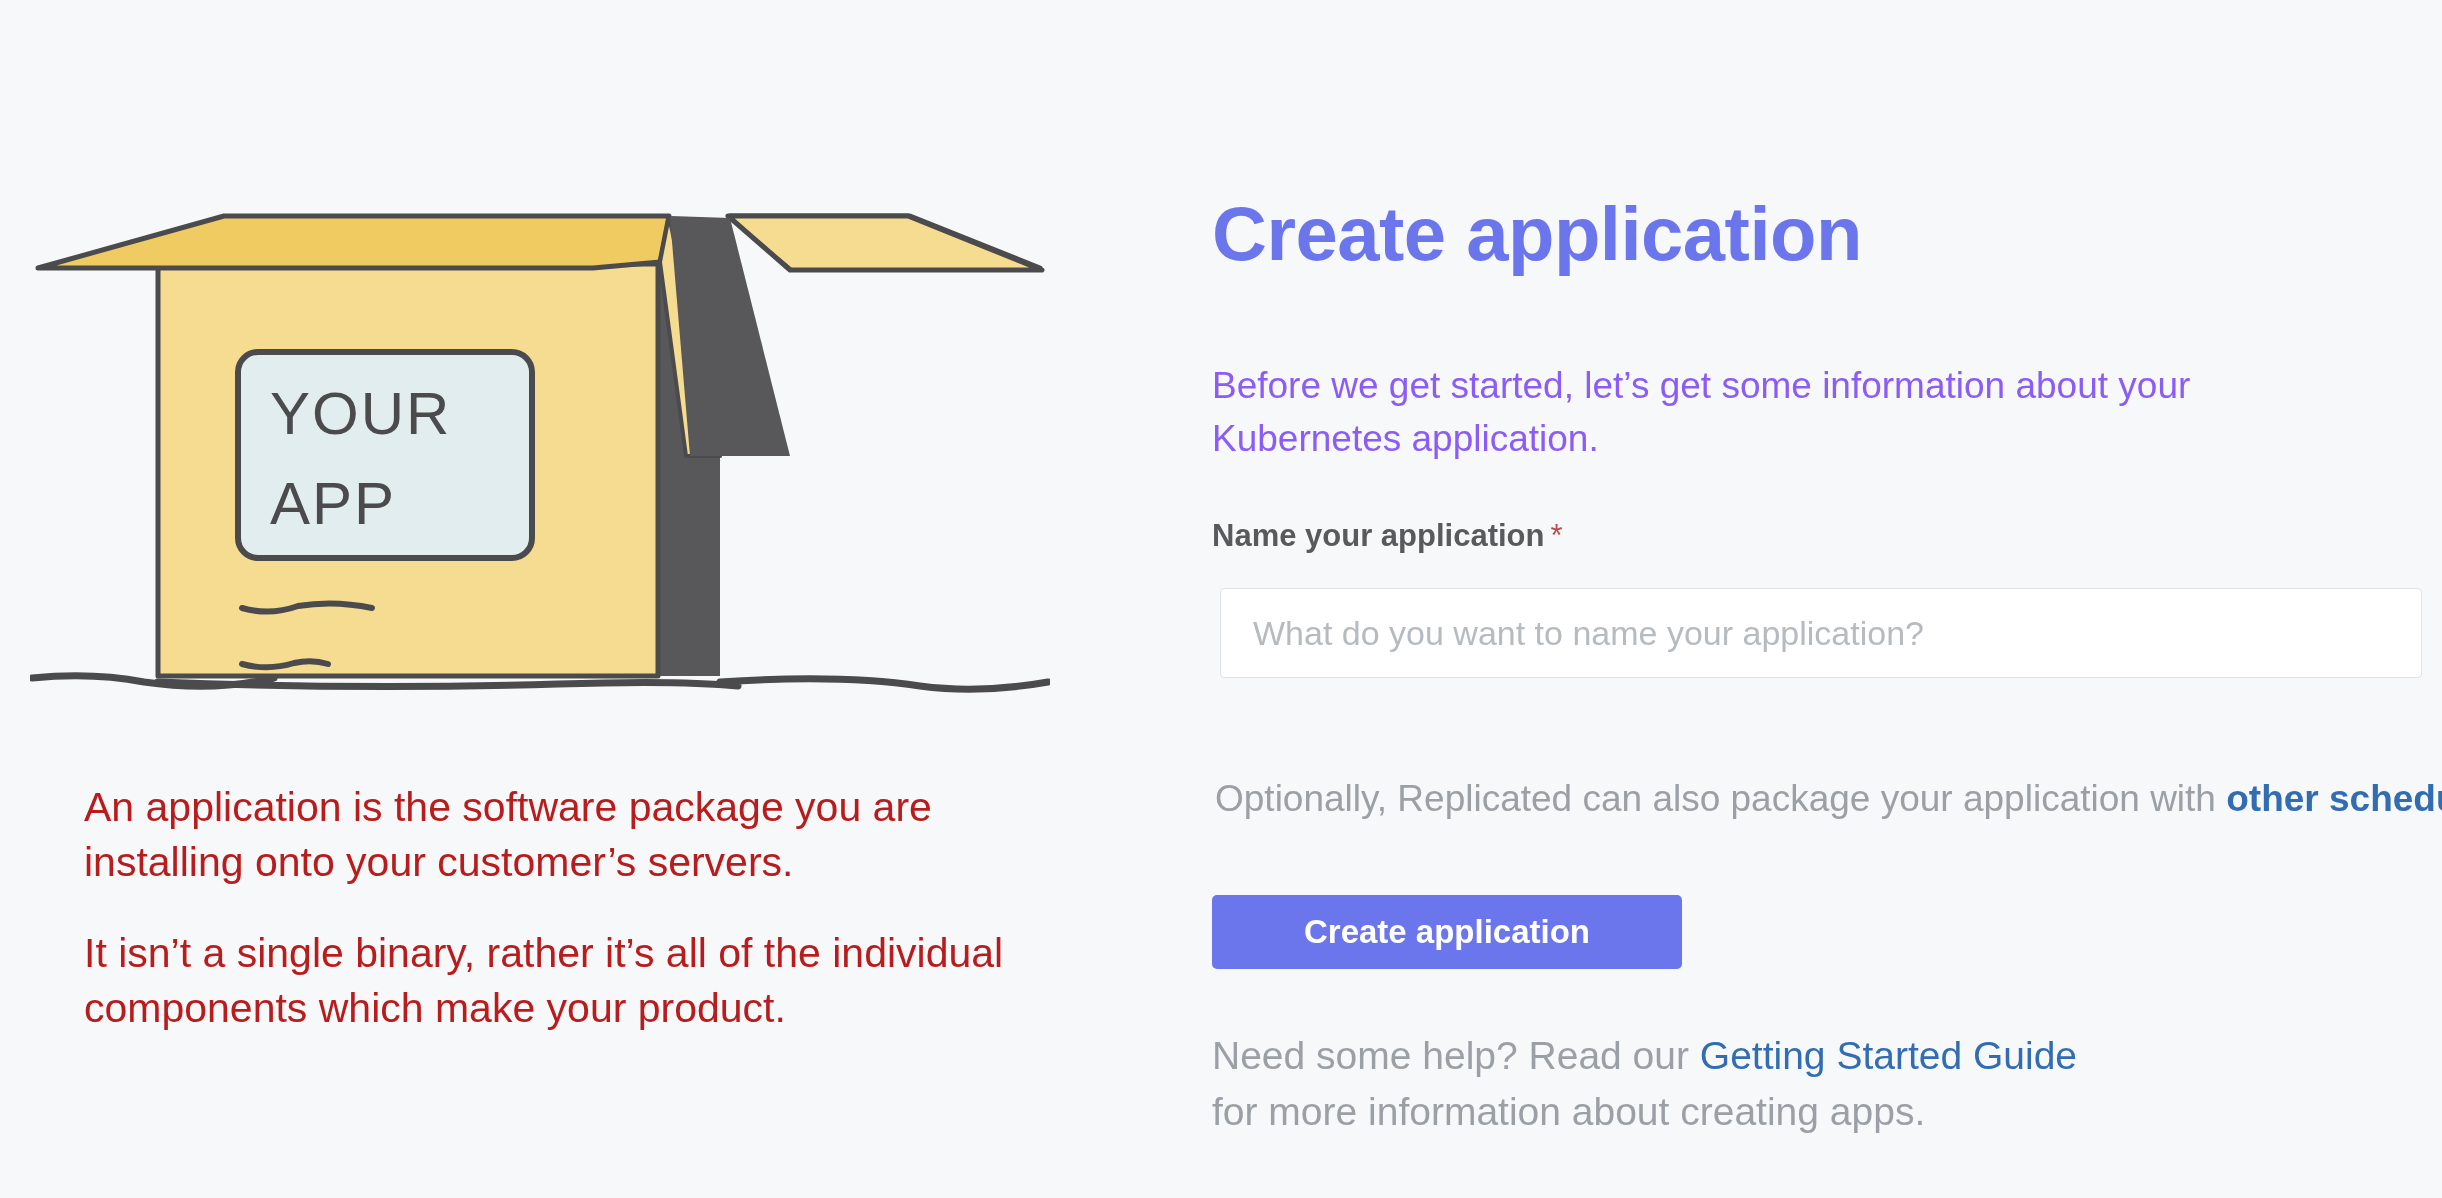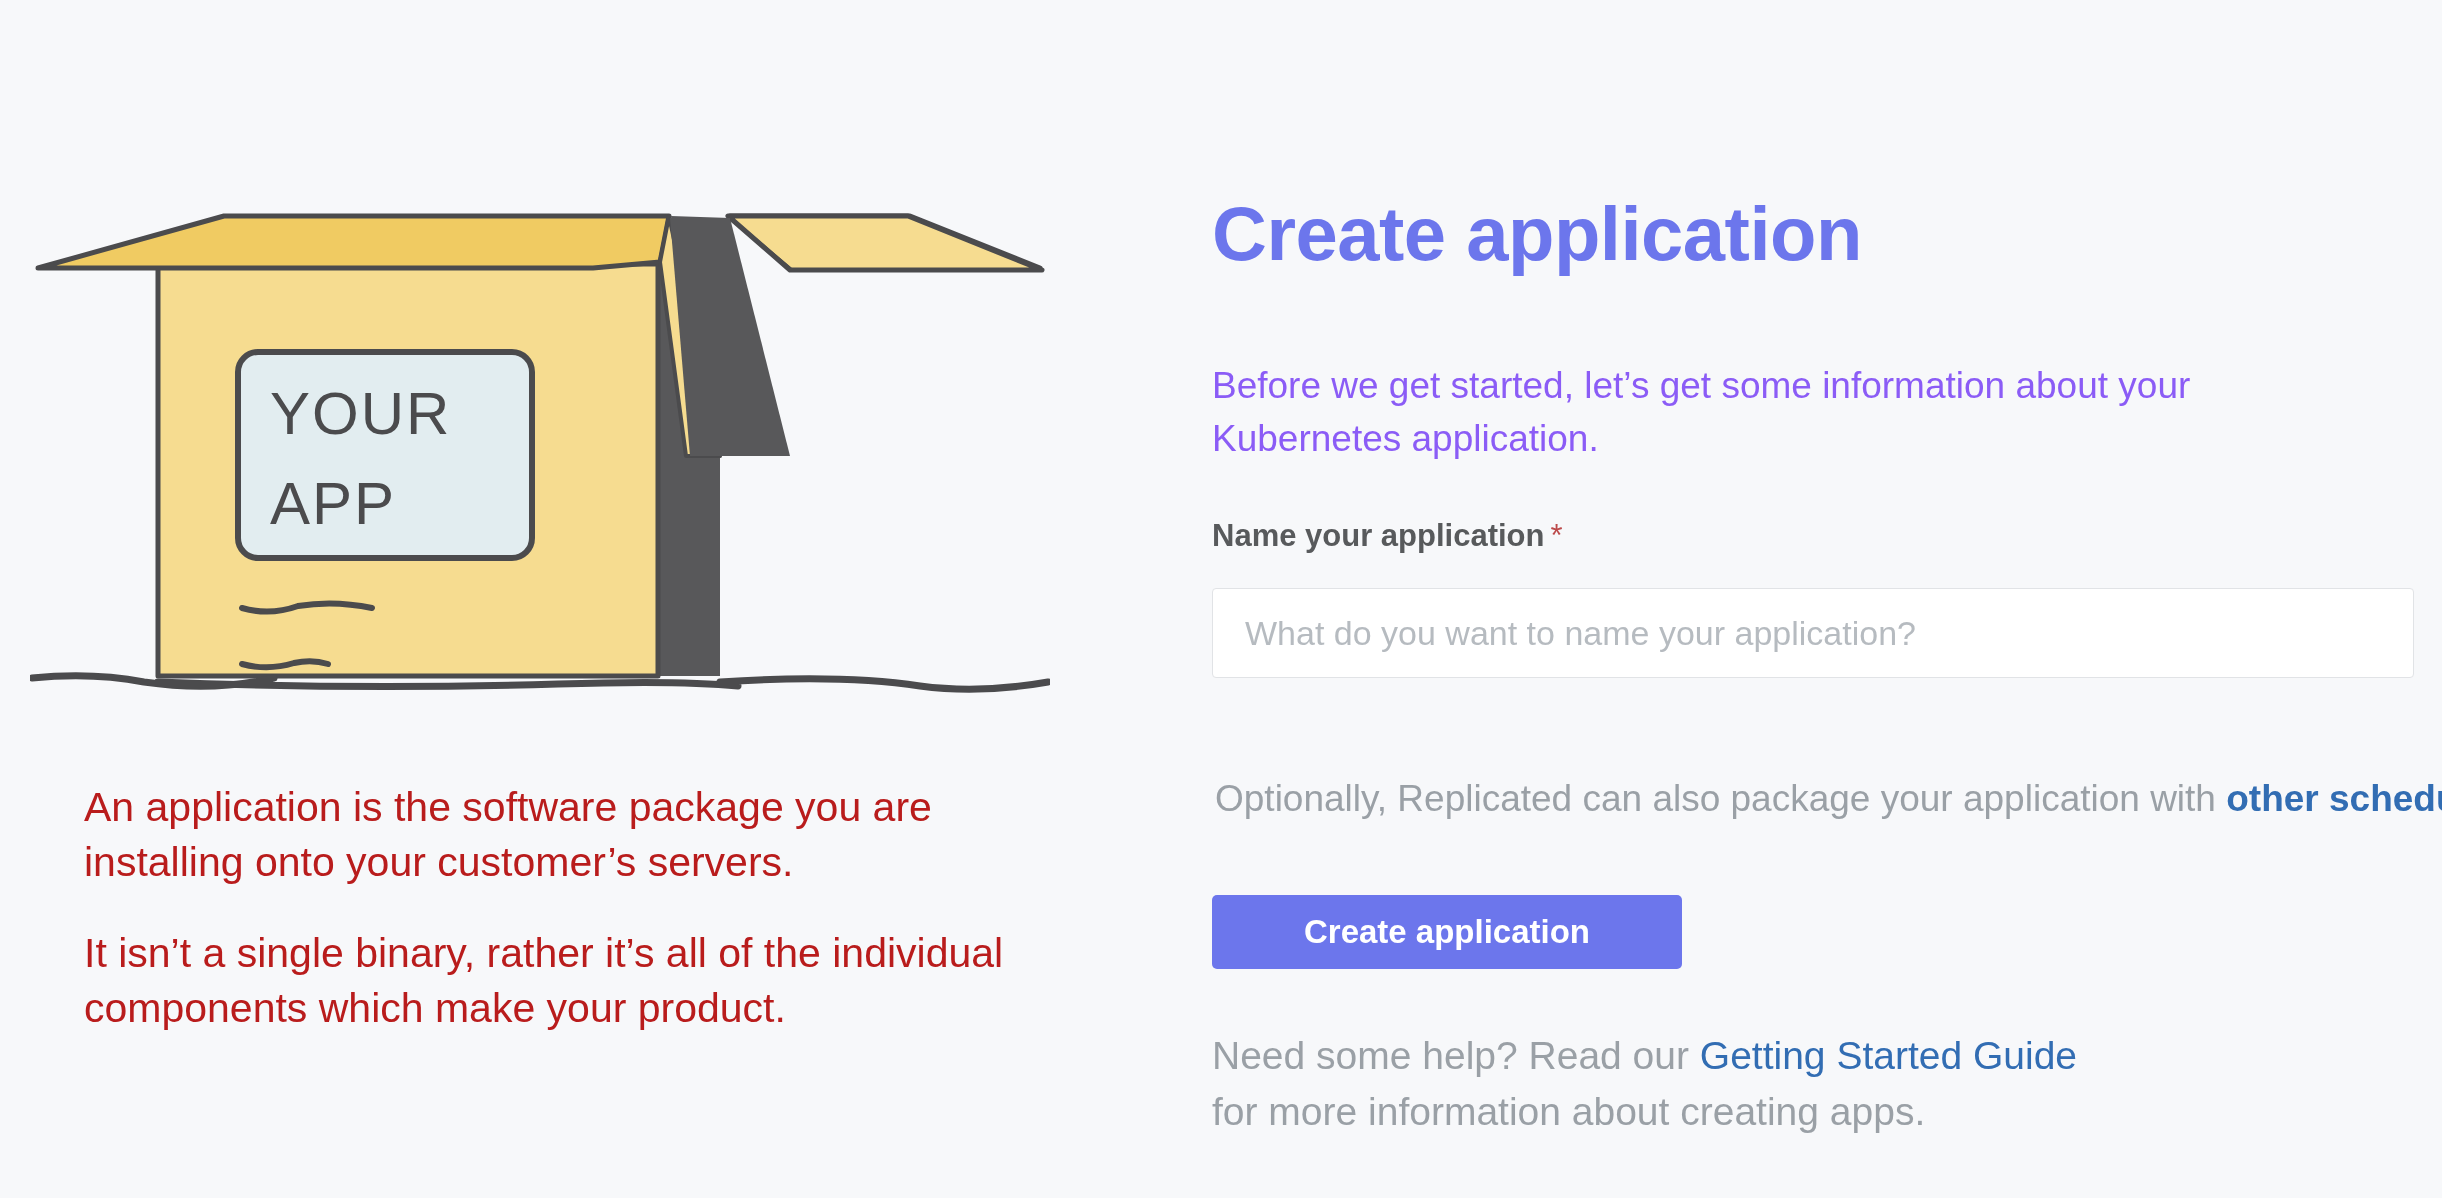--- a/index.html
+++ b/index.html
@@ -99,21 +99,21 @@
   .req-star {
     color: #bc4a4a;
     font-size: 31px;
     margin-left: 6px;
     font-weight: 400;
   }
 
   .name-input {
     position: absolute;
     top: 588px;
-    left: 0;
+    left: 8px;
     width: 1202px;
     height: 90px;
     border: 1px solid #e1e3e6;
     border-radius: 4px;
     background: #ffffff;
     font-family: "Liberation Sans", sans-serif;
     font-size: 34px;
     color: #4a4c4e;
     padding: 0 32px;
     outline: none;

